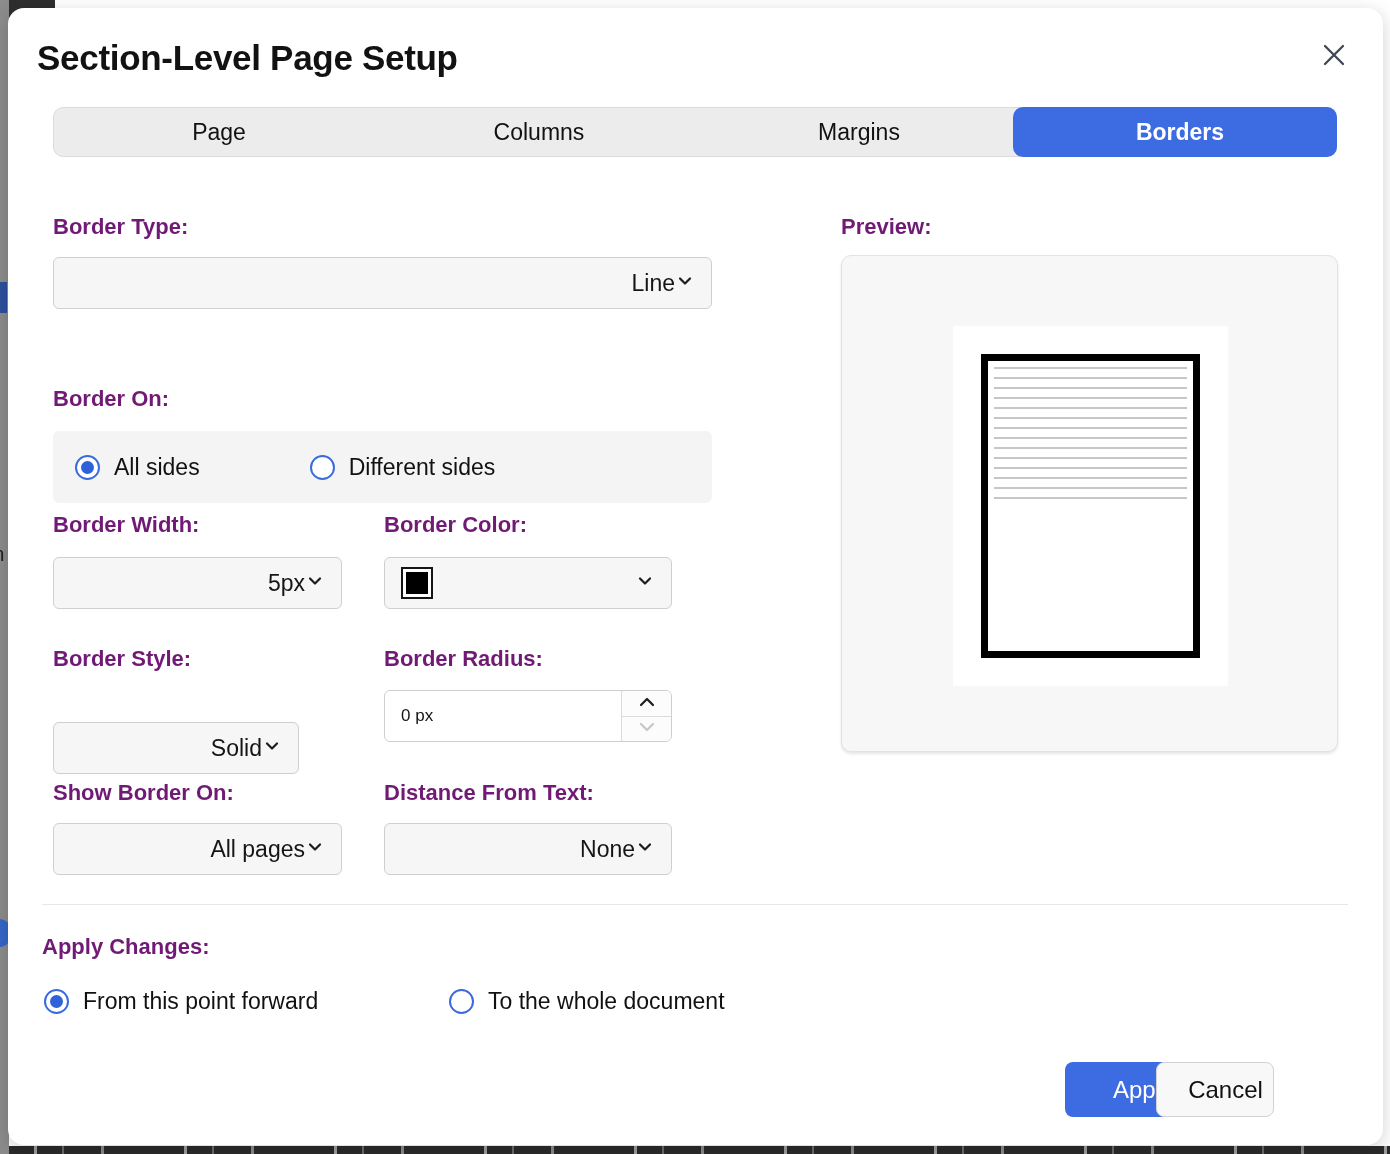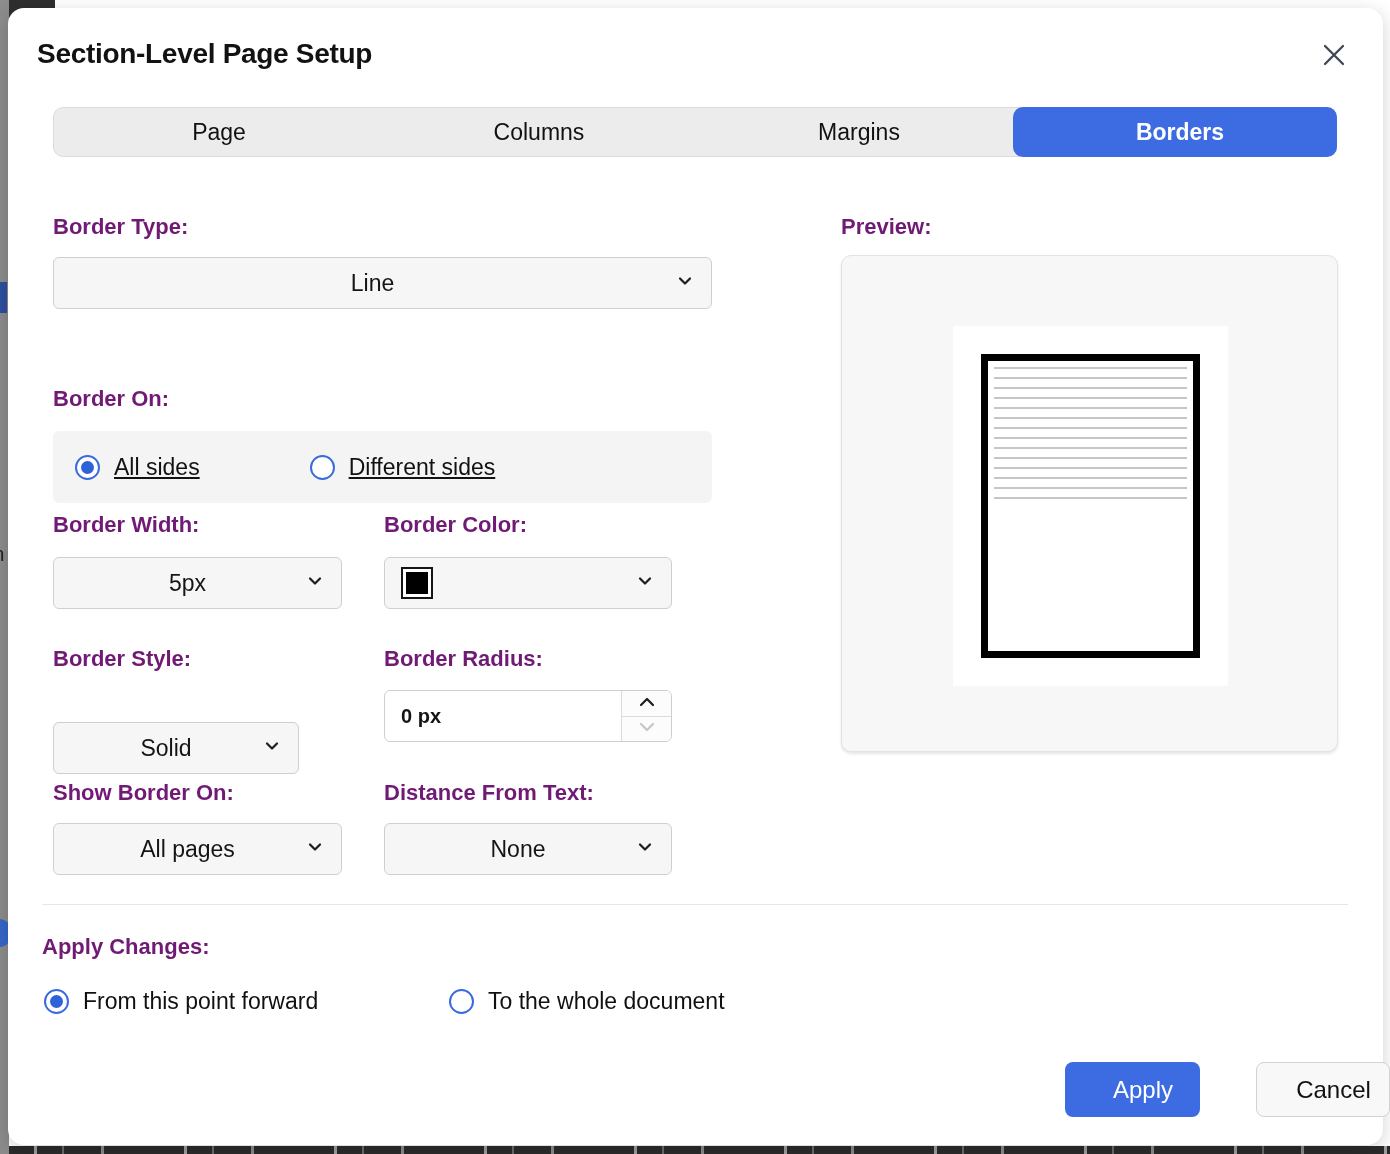--- a/index.html
+++ b/index.html
@@ -35,21 +35,21 @@
   .frag-letter{position:absolute;left:-13px;color:#222;font-size:21px;line-height:1;}
 
   
   .modal{
     position:absolute;left:8px;top:8px;width:1375px;height:1137px;
     background:#fff;border-radius:16px;z-index:2;
     box-shadow:0 4px 18px rgba(0,0,0,.18);
   }
   .abs{position:absolute;}
 
-  .dialog-title{left:29px;top:30px;font-size:28px;font-weight:700;letter-spacing:-.3px;}
+  .dialog-title{left:29px;top:30px;font-size:35px;font-weight:700;letter-spacing:-.3px;}
   .close-btn{left:1308px;top:30px;width:36px;height:36px;display:flex;align-items:center;justify-content:center;cursor:pointer;background:none;border:none;}
 
   
   .tabbar{
     left:45px;top:99px;width:1284px;height:50px;
     background:#ececec;border:1px solid #dcdcdc;border-radius:10px;
     display:flex;overflow:visible;
   }
   .tab{
     flex:1;display:flex;align-items:center;justify-content:center;
@@ -61,45 +61,45 @@
     background:var(--accent);color:#fff;font-weight:700;border-radius:10px;
     margin:-1px;height:50px;flex:none;width:324px;
   }
 
   
   .field-label{font-size:22px;font-weight:700;color:#701a75;}
   .select{
     background:var(--field-bg);border:1px solid var(--field-border);border-radius:6px;
     height:52px;display:flex;align-items:center;padding:0 16px;cursor:pointer;
   }
-  .select .value{font-size:23px;color:#151515;flex:1;text-align:center;}
+  .select .value{font-size:23px;color:#151515;flex:1;text-align:right;}
   .chev{flex:none;}
 
   .panel{
     background:#f4f4f4;border-radius:6px;height:72px;
-    display:flex;align-items:center;gap:0;text-decoration:underline;
+    display:flex;align-items:center;gap:0;
   }
   .radio-opt{display:flex;align-items:center;cursor:pointer;background:none;border:none;font-family:"Liberation Sans", sans-serif;}
   .radio{
     width:25px;height:25px;border-radius:50%;border:2px solid #3a6ae0;background:#fff;
     display:inline-flex;align-items:center;justify-content:center;flex:none;
   }
   .radio.checked::after{content:"";width:13px;height:13px;border-radius:50%;background:#2f62d8;}
   .radio-opt .opt-label{font-size:23px;color:#111;margin-left:14px;}
 
   .swatch{
     width:32px;height:32px;background:#000;border:2px solid #151515;
     box-shadow:inset 0 0 0 3px #fff;flex:none;margin-right:10px;
   }
 
   .numfield{
     background:#fff;border:1px solid var(--field-border);border-radius:6px;
     height:52px;display:flex;align-items:stretch;overflow:hidden;
   }
-  .numfield .value{font-size:20px;color:#151515;flex:1;display:flex;align-items:center;padding-left:16px;font-weight:bold;}
+  .numfield .value{font-size:17px;color:#151515;flex:1;display:flex;align-items:center;padding-left:16px;}
   .stepper{width:50px;border-left:1px solid #dadada;display:flex;flex-direction:column;flex:none;}
   .step{flex:1;display:flex;align-items:center;justify-content:center;background:#fcfcfc;border:none;cursor:pointer;padding:0;}
   .step.up{border-bottom:1px solid #dadada;}
 
   .divider{left:34px;top:896px;width:1306px;height:1px;background:#e7e7e7;}
 
   .btn{
     height:55px;border-radius:8px;font-size:24px;cursor:pointer;
     display:flex;align-items:center;justify-content:center;
     font-family:"Liberation Sans", sans-serif;
@@ -259,15 +259,15 @@
   <button class="abs radio-opt" style="left:441px;top:980px">
     <span class="radio"></span>
     <span class="opt-label">To the whole document</span>
   </button>
   <button class="abs radio-opt" style="left:36px;top:980px">
     <span class="radio checked"></span>
     <span class="opt-label">From this point forward</span>
   </button>
 
   <button class="abs btn btn-primary" style="left:1057px;top:1054px;width:135px">Apply</button>
-  <button class="abs btn btn-secondary" style="left:1248px;top:1054px;width:134px">Cancel</button>
+  <button class="abs btn btn-secondary" style="left:1148px;top:1054px;width:118px">Cancel</button>
 
 </div>
 
 </body></html>

